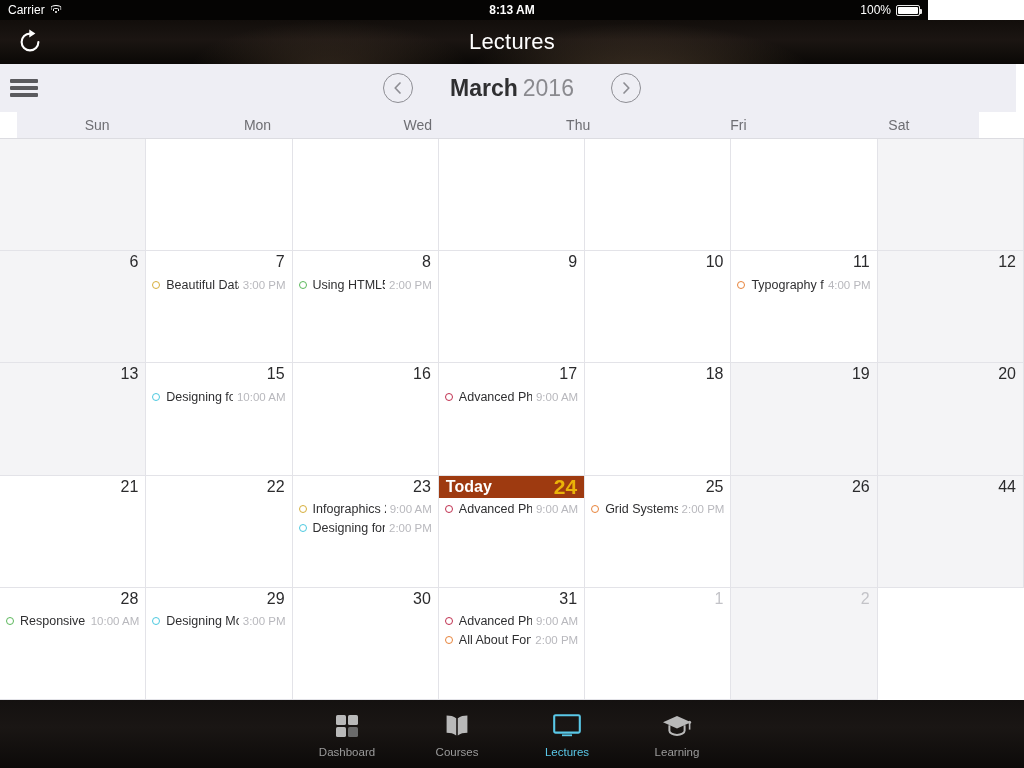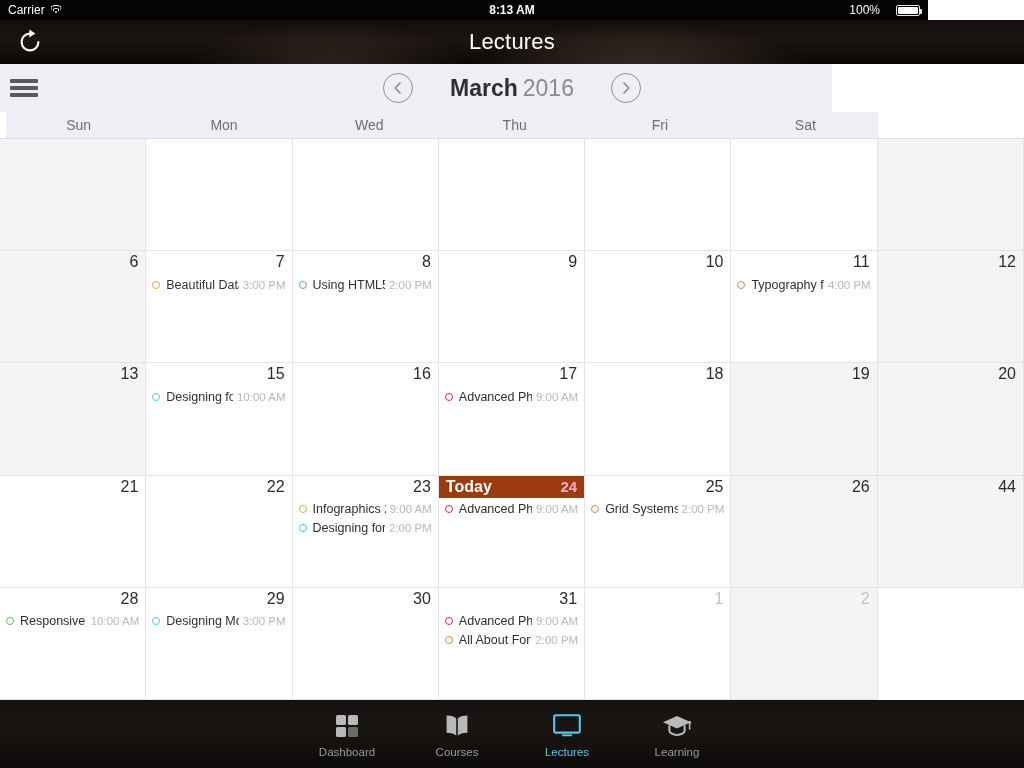--- a/index.html
+++ b/index.html
@@ -13,21 +13,21 @@
   
   .status-bar{
     position:absolute; top:0; left:0; width:928px; height:20px;
     background:#050403; color:#ffffff;
     display:flex; align-items:center;
     font-size:12px;
     z-index:30;
   }
   .status-left{ position:absolute; left:8px; display:flex; align-items:center; gap:5px; }
   .status-center{ position:absolute; left:0; width:1024px; text-align:center; font-weight:bold; font-size:12px;}
-  .status-right{ position:absolute; right:8px; display:flex; align-items:center; gap:16px; }
+  .status-right{ position:absolute; right:8px; display:flex; align-items:center; gap:5px; }
   .wifi-icon{ display:inline-block; width:12px; height:10px; position:relative; }
   .wifi-icon span{
     position:absolute; left:50%; transform:translateX(-50%);
     border:1.3px solid #fff; border-bottom:none; border-radius:50% 50% 0 0;
   }
   .wifi-icon .a{ width:11px; height:5px; top:0px;}
   .wifi-icon .b{ width:6px;  height:3px; top:3px;}
   .wifi-icon .c{ width:2px;  height:2px; top:6px; background:#fff; border-radius:50%; border:none;}
   .battery{
     width:24px; height:11px; border:1px solid #e8e8e8; border-radius:2px;
@@ -54,21 +54,21 @@
     color:#ffffff; font-size:22px; font-weight:400;
     letter-spacing:.2px;
   }
   .refresh-btn{
     position:absolute; left:14px; top:6px; width:32px; height:32px;
     display:flex; align-items:center; justify-content:center; cursor:pointer;
   }
 
   
   .cal-toolbar{
-    position:absolute; top:64px; left:0; width:832px; height:48px;
+    position:absolute; top:64px; left:0; width:1016px; height:48px;
     background:#eeeef4;
     border-bottom:1px solid #eeeef4;
   }
   .hamburger{
     position:absolute; left:10px; top:13px; width:28px; height:22px;
     display:flex; flex-direction:column; justify-content:space-between;
     padding:2px 0; cursor:pointer;
   }
   .hamburger span{ display:block; height:4px; background:#5a5a5e; border-radius:1px;}
   .month-nav{
@@ -80,21 +80,21 @@
     display:flex; align-items:center; justify-content:center; cursor:pointer;
     background:transparent;
   }
   .arrow-btn svg{ display:block; }
   .month-label{ font-size:23px; color:#3a3a3c; min-width:150px; text-align:center;}
   .month-label .m{ font-weight:bold; color:#2f2f31;}
   .month-label .y{ font-weight:400; color:#8a8a8f; margin-left:5px;}
 
   
   .weekday-row{
-    position:absolute; top:112px; left:6px; width:872px; height:26px;
+    position:absolute; top:112px; left:17px; width:962px; height:26px;
     background:#eeeef4; display:flex;
   }
   .weekday-row div{
     flex:1 0 0; text-align:center; font-size:14px; color:#6e6e73;
     line-height:26px;
   }
 
   
   .cal-grid{
     position:absolute; top:138px; left:0; width:1024px; height:562px;
@@ -118,21 +118,21 @@
     font-size:16px; color:#2b2b2d; font-weight:400;
   }
   .cell.other .daynum{ color:#c3c3c8; }
   .today-banner{
     position:absolute; top:0; left:0; right:0; height:22px;
     background:#9e3a10;
     display:flex; align-items:center; justify-content:space-between;
     padding:0 7px;
   }
   .today-banner .t{ color:#ffffff; font-size:16px; font-weight:bold;}
-  .today-banner .n{ color:#f9a8d4; font-size:15px; font-weight:bold;}
+  .today-banner .n{ color:#eab308; font-size:21px; font-weight:bold;}
 
   .events{ position:absolute; top:24px; left:0; right:0; padding:0 6px; }
   .event{
     display:flex; align-items:center; height:19px; cursor:pointer;
   }
   .ev-dot{
     width:8px; height:8px; border-radius:50%;
     border:1.6px solid #000; background:transparent;
     flex:0 0 auto; margin-right:6px;
   }

